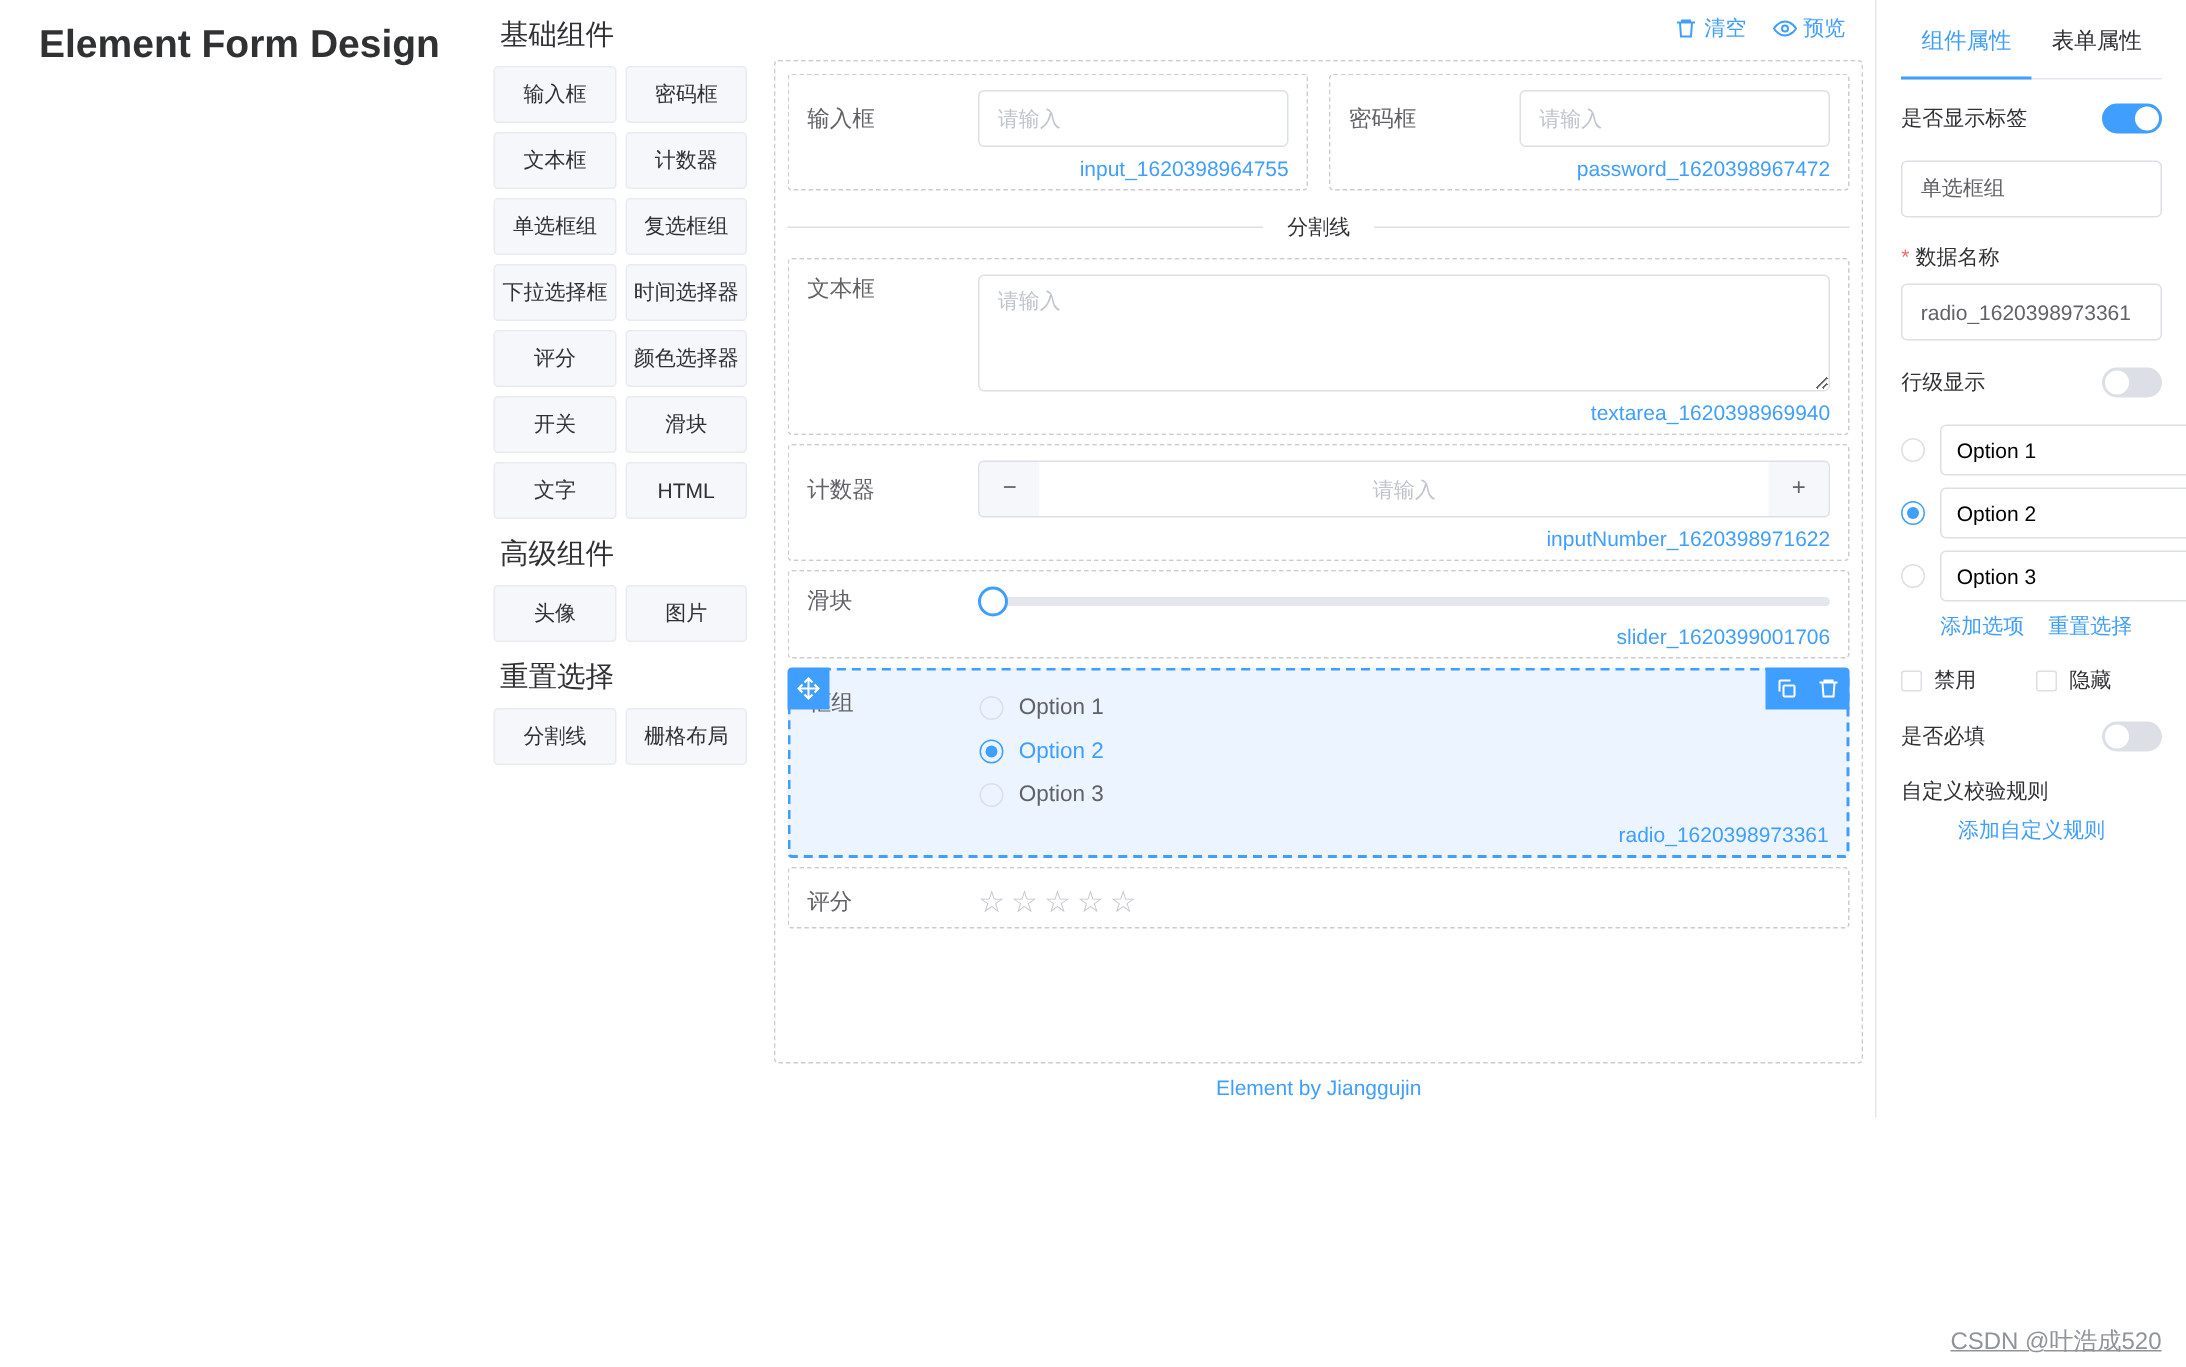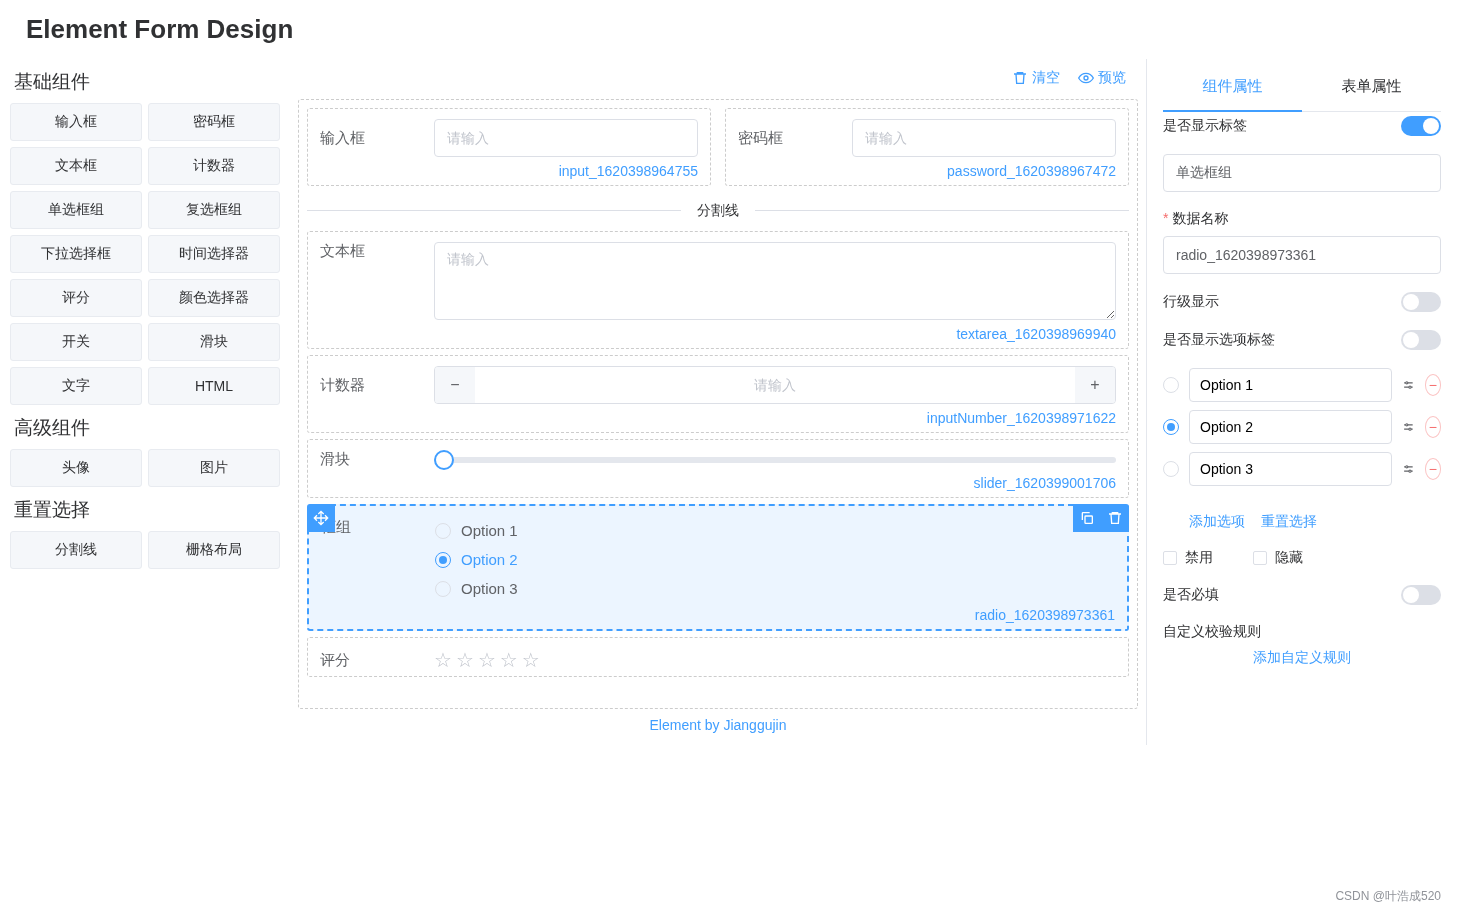--- a/index.html
+++ b/index.html
@@ -1,17 +1,17 @@
 <!DOCTYPE html>
 <html><head>
 <meta charset="utf-8">
 <style>
 * { box-sizing: border-box; margin: 0; padding: 0; }
 html, body { font-family: -apple-system, BlinkMacSystemFont, "Segoe UI", "PingFang SC", "Hiragino Sans GB", "Microsoft YaHei", sans-serif; font-size: 14px; color: #303133; background: #fff; }
-.app { display: flex; flex-direction: column; height: 745px; }
+.app { display: flex; flex-direction: row; height: 745px; }
 .title { font-size: 26px; font-weight: 700; padding: 14px 26px; }
 .main { display: flex; flex: 1; overflow: hidden; }
 
 
 .left { width: 290px; padding: 0 10px 10px; overflow-y: auto; }
 .group-title { font-size: 19px; color: #303133; padding: 8px 4px; margin-top: 2px; }
 .comp-grid { display: grid; grid-template-columns: 1fr 1fr; gap: 6px; }
 .comp-item { background: #f5f7fa; border: 1px solid #e8ebf0; border-radius: 3px; height: 38px; display: flex; align-items: center; justify-content: center; cursor: move; font-size: 14px; color: #303133; }
 
 
@@ -55,21 +55,21 @@
 .radio-dot.on { border-color: #409EFF; }
 .radio-dot.on::after { content: ""; width: 8px; height: 8px; border-radius: 50%; background: #409EFF; }
 .radio-item.selected { color: #409EFF; }
 
 .rate-wrap .star-row .star { color: #c0c4cc; font-size: 20px; margin-right: 4px; }
 
 .footer { text-align: center; color: #409EFF; font-size: 14px; padding: 8px 0 4px; }
 
 
 .right { width: 310px; padding: 8px 16px 0; overflow-y: auto; }
-.tabs { display: flex; border-bottom: 1px solid #e4e7ed; margin-bottom: 4px; }
+.tabs { display: flex; border-bottom: 1px solid #e4e7ed; margin-bottom: 16px; }
 .tab { flex: 1; text-align: center; padding: 10px 0 14px; font-size: 15px; color: #303133; cursor: pointer; }
 .tab.active { color: #409EFF; border-bottom: 2px solid #409EFF; margin-bottom: -1px; }
 
 .prop-row { display: flex; align-items: center; justify-content: space-between; margin-bottom: 18px; }
 .prop-label { font-size: 14px; color: #303133; }
 .req-star { color: #f56c6c; margin-right: 4px; }
 .switch { width: 40px; height: 20px; background: #dcdfe6; border-radius: 10px; position: relative; cursor: pointer; }
 .switch.on { background: #409EFF; }
 .switch .knob { position: absolute; width: 16px; height: 16px; background: #fff; border-radius: 50%; top: 2px; left: 2px; transition: left .15s; }
 .switch.on .knob { left: 22px; }
@@ -78,29 +78,29 @@
 .prop-title { font-size: 14px; color: #303133; margin-bottom: 8px; }
 
 .opt-row { display: flex; align-items: center; gap: 10px; margin-bottom: 8px; }
 .opt-radio { width: 16px; height: 16px; border-radius: 50%; border: 1px solid #dcdfe6; display: inline-flex; align-items: center; justify-content: center; flex-shrink: 0; cursor: pointer; }
 .opt-radio.on { border-color: #409EFF; }
 .opt-radio.on::after { content: ""; width: 8px; height: 8px; border-radius: 50%; background: #409EFF; }
 .opt-input { flex: 1; height: 34px; border: 1px solid #dcdfe6; border-radius: 4px; padding: 0 10px; font-size: 14px; outline: none; }
 .opt-set { width: 18px; height: 18px; color: #606266; cursor: pointer; }
 .opt-del { width: 22px; height: 22px; border: 1px solid #fbc4c4; border-radius: 50%; display: flex; align-items: center; justify-content: center; color: #f56c6c; cursor: pointer; font-size: 14px; }
 .opt-links { display: flex; gap: 16px; padding-left: 26px; margin-top: 6px; margin-bottom: 18px; }
-.opt-links span { color: #409EFF; cursor: pointer; font-size: 14px; margin-top: 19px; }
+.opt-links span { color: #409EFF; cursor: pointer; font-size: 14px; }
 
 .chk-row { display: flex; gap: 40px; margin-bottom: 18px; }
 .chk { display: flex; align-items: center; gap: 8px; cursor: pointer; }
 .chk-box { width: 14px; height: 14px; border: 1px solid #dcdfe6; border-radius: 2px; }
 
 .link-center { text-align: center; color: #409EFF; cursor: pointer; margin: 6px 0 10px; }
 
-.watermark { position: absolute; right: 16px; bottom: 6px; color: #909399; font-size: 12px; pointer-events: none; }
+.watermark { position: absolute; right: 16px; bottom: 6px; color: #909399; font-size: 16px; pointer-events: none; text-decoration: underline; }
 
 svg { display: block; }
 </style>
 </head>
 <body>
 
 <div class="app">
   <div class="title">Element Form Design</div>
   <div class="main">
 
@@ -280,26 +280,20 @@
         <input class="rinput" style="margin-bottom: 4px;" value="radio_1620398973361">
       </div>
 
       <div class="prop-row">
         <span class="prop-label">行级显示</span>
         <div class="switch">
             <div class="knob"></div>
           </div>
       </div>
 
-      <div class="prop-row">
-        <span class="prop-label">是否显示选项标签</span>
-        <div class="switch">
-            <div class="knob"></div>
-          </div>
-      </div>
 
       
       <div class="opt-row">
         <span class="opt-radio"></span>
         <input class="opt-input" value="Option 1" style="">
         <svg class="opt-set" viewBox="0 0 24 24" fill="none" stroke="#606266" stroke-width="2">
             <path d="M4 8h16M4 16h16"></path>
             <circle cx="9" cy="8" r="2" fill="#fff"></circle>
             <circle cx="15" cy="16" r="2" fill="#fff"></circle>
           </svg>

